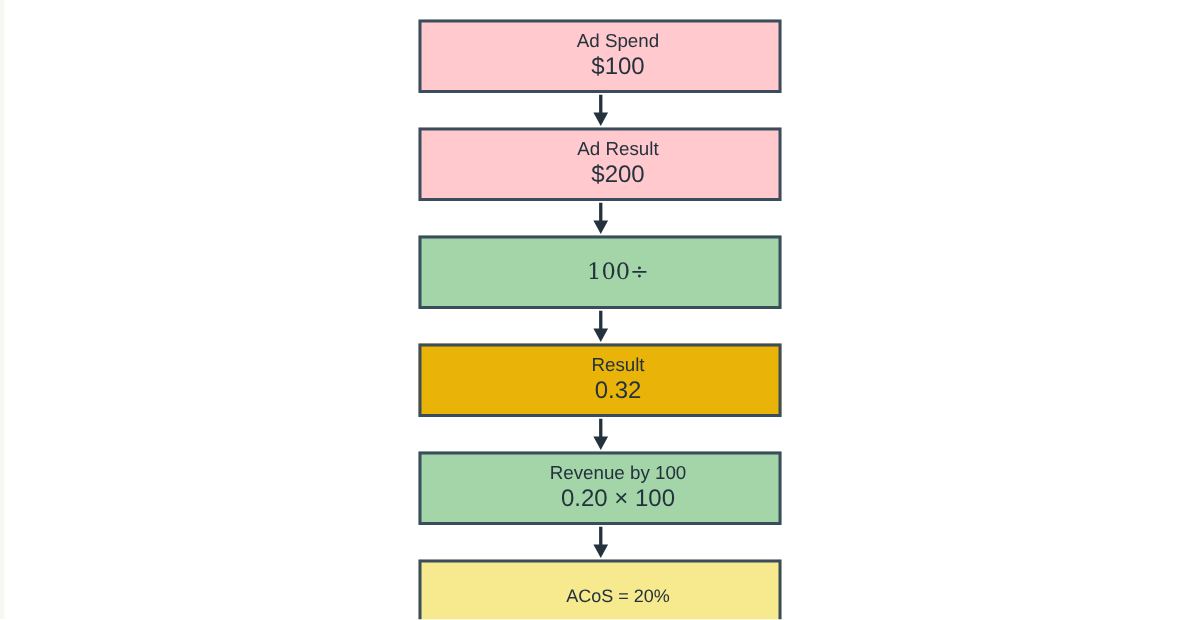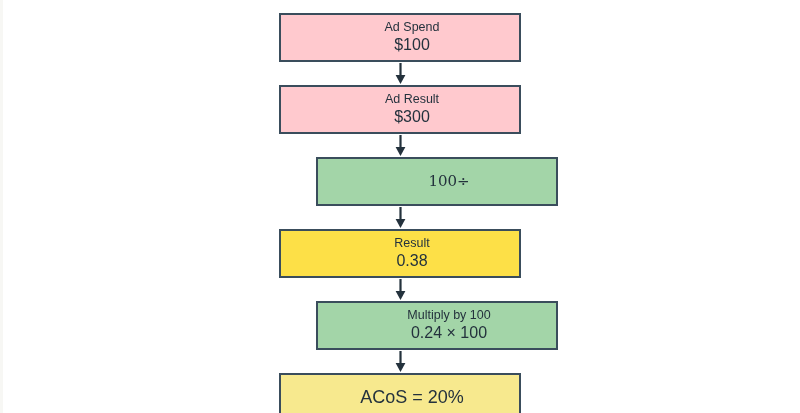--- a/index.html
+++ b/index.html
@@ -44,30 +44,30 @@
     text-align: center;
     padding-left: 24px;
   }
   .node .line1 {
     font-size: 12.5px;
   }
   .node .line2 {
     font-size: 16px;
   }
   .node.single .line1 {
-    font-size: 18px;
+    font-size: 12px;
   }
   
   .node.math .line1 {
     font-family: "DejaVu Serif", "Liberation Serif", serif;
     font-size: 15px;
   }
   .fill-pink   { background: #ffc9ce; }
-  .fill-green  { background: #a3d5a8; margin-left: 37px; }
-  .fill-gray   { background: #fde047; }
+  .fill-green  { background: #a3d5a8; }
+  .fill-gray   { background: #eab308; }
   .fill-yellow { background: #f7e98e; }
 
   .connector {
     height: 23px;
     display: flex;
     align-items: center;
     justify-content: center;
   }
   .connector svg { display: block; }
 </style>
@@ -87,21 +87,21 @@
 
     <div class="connector">
       <svg width="13" height="21" viewBox="0 0 13 21">
         <line x1="6.5" y1="0" x2="6.5" y2="13" stroke="#24323d" stroke-width="2.2"></line>
         <polygon points="6.5,21 1.6,12 11.4,12" fill="#24323d"></polygon>
       </svg>
     </div>
 
     <div class="node fill-pink">
       <span class="line1">Ad Result</span>
-      <span class="line2">$300</span>
+      <span class="line2">$200</span>
     </div>
 
     <div class="connector">
       <svg width="13" height="21" viewBox="0 0 13 21">
         <line x1="6.5" y1="0" x2="6.5" y2="13" stroke="#24323d" stroke-width="2.2"></line>
         <polygon points="6.5,21 1.6,12 11.4,12" fill="#24323d"></polygon>
       </svg>
     </div>
 
     <div class="node single math fill-green">
@@ -111,33 +111,33 @@
 
     <div class="connector">
       <svg width="13" height="21" viewBox="0 0 13 21">
         <line x1="6.5" y1="0" x2="6.5" y2="13" stroke="#24323d" stroke-width="2.2"></line>
         <polygon points="6.5,21 1.6,12 11.4,12" fill="#24323d"></polygon>
       </svg>
     </div>
 
     <div class="node fill-gray">
       <span class="line1">Result</span>
-      <span class="line2">0.38</span>
+      <span class="line2">0.32</span>
     </div>
 
     <div class="connector">
       <svg width="13" height="21" viewBox="0 0 13 21">
         <line x1="6.5" y1="0" x2="6.5" y2="13" stroke="#24323d" stroke-width="2.2"></line>
         <polygon points="6.5,21 1.6,12 11.4,12" fill="#24323d"></polygon>
       </svg>
     </div>
 
     <div class="node fill-green">
-      <span class="line1">Multiply by 100</span>
-      <span class="line2">0.24 × 100</span>
+      <span class="line1">Revenue by 100</span>
+      <span class="line2">0.20 × 100</span>
     </div>
 
     <div class="connector">
       <svg width="13" height="21" viewBox="0 0 13 21">
         <line x1="6.5" y1="0" x2="6.5" y2="13" stroke="#24323d" stroke-width="2.2"></line>
         <polygon points="6.5,21 1.6,12 11.4,12" fill="#24323d"></polygon>
       </svg>
     </div>
 
     <div class="node single fill-yellow">

